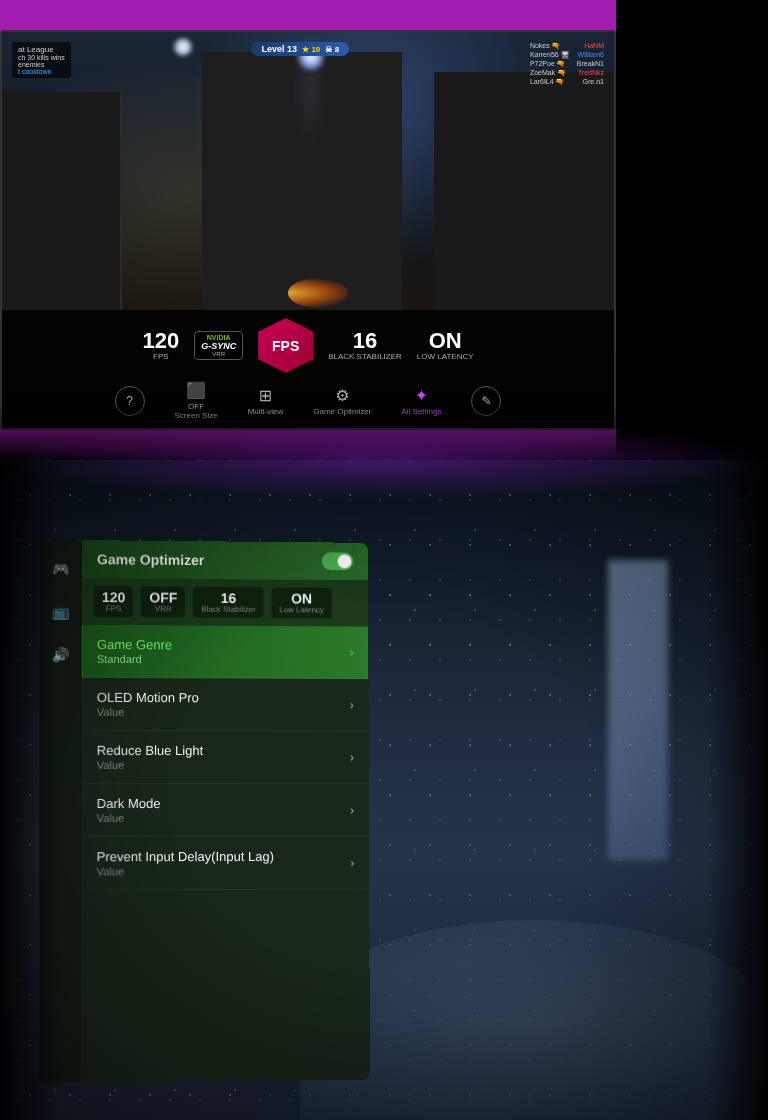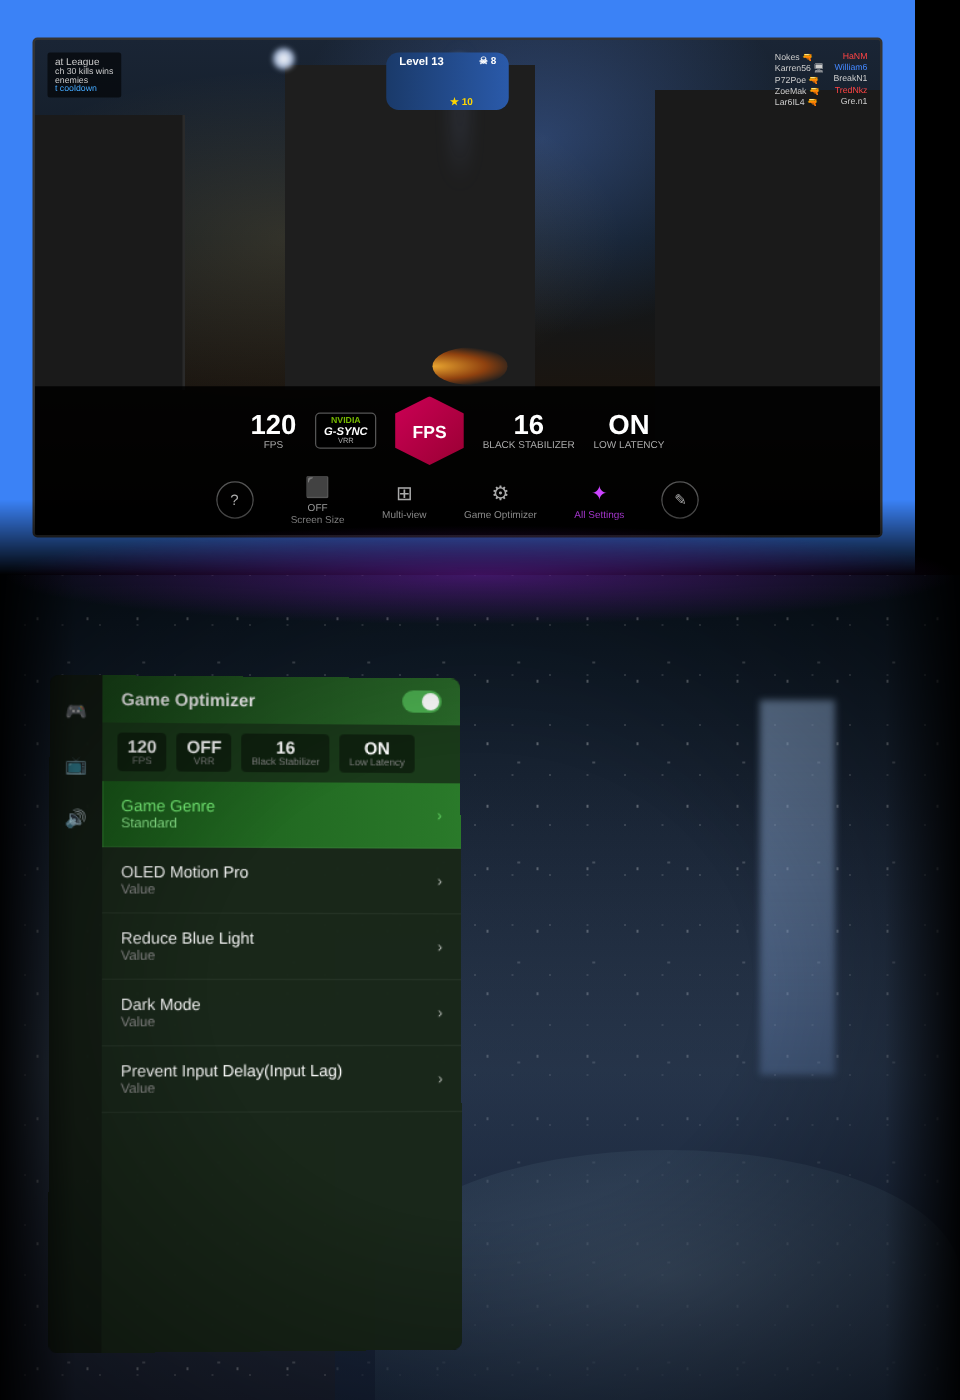--- a/index.html
+++ b/index.html
@@ -7,23 +7,23 @@
       width: 768px;
       height: 1120px;
       background: #000;
       overflow: hidden;
       font-family: 'Arial', sans-serif;
     }
 
     
     .top-section {
       position: relative;
-      width: 732px;
+      width: 616px;
       height: 460px;
-      background: #3b82f6;
+      background: #a21caf;
       display: flex;
       align-items: center;
       justify-content: center;
     }
 
     .game-screen-top {
       position: relative;
       width: 680px;
       height: 400px;
       border: 2px solid #333;
@@ -121,23 +121,24 @@
       align-items: center;
     }
     .level-badge {
       background: linear-gradient(90deg, #1a3a6a, #2a5aaa);
       color: #fff;
       font-size: 9px;
       font-weight: bold;
       padding: 2px 10px;
       border-radius: 10px;
       display: flex;
+      align-items: center;
       gap: 5px;
     }
-    .star-icon-top { color: #ffd700; font-size: 8px; margin-top: 33px; }
+    .star-icon-top { color: #ffd700; font-size: 8px; }
     .skull-icon-top { color: #fff; font-size: 8px; }
     .hud-right-top {
       font-size: 7px;
       color: #ccc;
     }
     .player-row {
       display: flex;
       justify-content: space-between;
       gap: 8px;
       margin-bottom: 1px;

